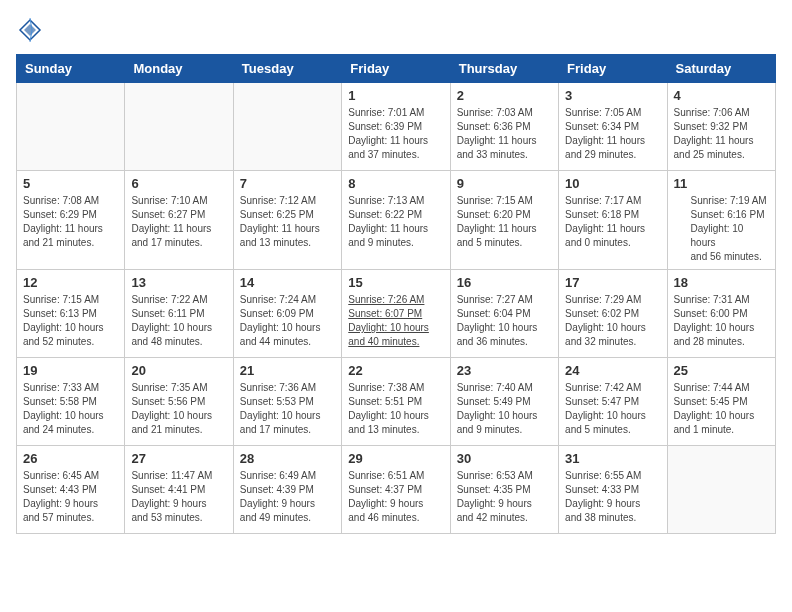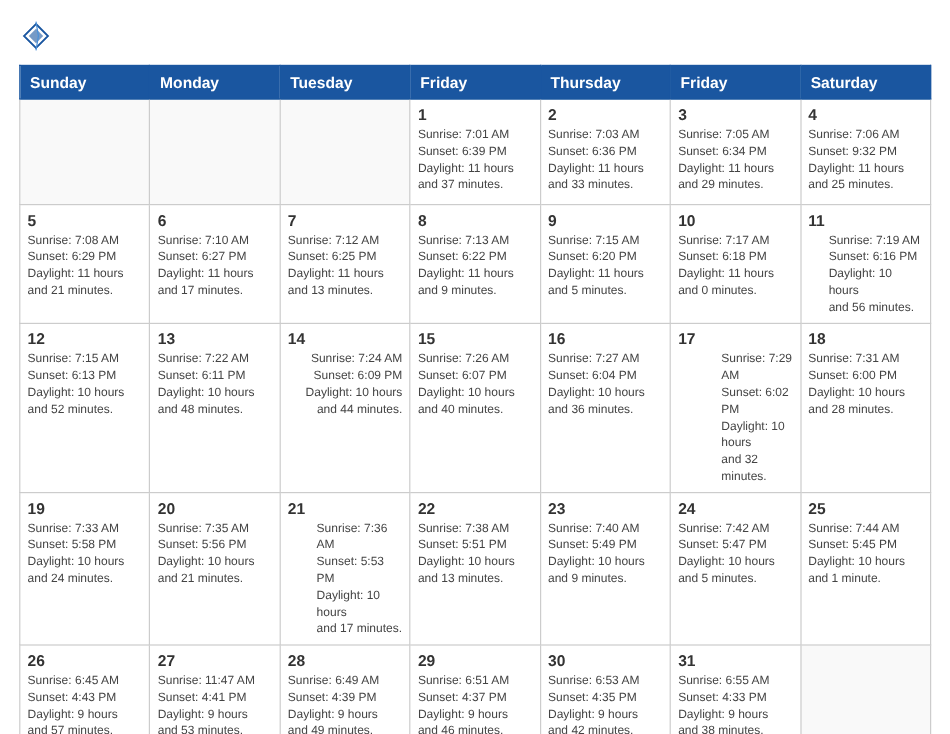--- a/index.html
+++ b/index.html
@@ -220,42 +220,42 @@
         </td>
         <td>
           <div class="day-number">13</div>
           <div class="day-info" style="white-space: pre-line;">Sunrise: 7:22 AM
 Sunset: 6:11 PM
 Daylight: 10 hours
 and 48 minutes.</div>
         </td>
         <td>
           <div class="day-number">14</div>
-          <div class="day-info" style="white-space: pre-line; text-align: right;">Sunrise: 7:24 AM
+          <div class="day-info" style="white-space: pre-line;">Sunrise: 7:24 AM
 Sunset: 6:09 PM
 Daylight: 10 hours
 and 44 minutes.</div>
         </td>
         <td>
           <div class="day-number">15</div>
-          <div class="day-info" style="white-space: pre-line;">Sunrise: 7:26 AM
+          <div class="day-info" style="white-space: pre-line; text-decoration: underline;">Sunrise: 7:26 AM
 Sunset: 6:07 PM
 Daylight: 10 hours
 and 40 minutes.</div>
         </td>
         <td>
           <div class="day-number">16</div>
           <div class="day-info" style="white-space: pre-line;">Sunrise: 7:27 AM
 Sunset: 6:04 PM
 Daylight: 10 hours
 and 36 minutes.</div>
         </td>
         <td>
           <div class="day-number">17</div>
-          <div class="day-info" style="white-space: pre-line; margin-left: 36px;">Sunrise: 7:29 AM
+          <div class="day-info" style="white-space: pre-line;">Sunrise: 7:29 AM
 Sunset: 6:02 PM
 Daylight: 10 hours
 and 32 minutes.</div>
         </td>
         <td>
           <div class="day-number">18</div>
           <div class="day-info" style="white-space: pre-line;">Sunrise: 7:31 AM
 Sunset: 6:00 PM
 Daylight: 10 hours
 and 28 minutes.</div>
@@ -271,21 +271,21 @@
         </td>
         <td>
           <div class="day-number">20</div>
           <div class="day-info" style="white-space: pre-line;">Sunrise: 7:35 AM
 Sunset: 5:56 PM
 Daylight: 10 hours
 and 21 minutes.</div>
         </td>
         <td>
           <div class="day-number">21</div>
-          <div class="day-info" style="white-space: pre-line; margin-left: 24px;">Sunrise: 7:36 AM
+          <div class="day-info" style="white-space: pre-line;">Sunrise: 7:36 AM
 Sunset: 5:53 PM
 Daylight: 10 hours
 and 17 minutes.</div>
         </td>
         <td>
           <div class="day-number">22</div>
           <div class="day-info" style="white-space: pre-line;">Sunrise: 7:38 AM
 Sunset: 5:51 PM
 Daylight: 10 hours
 and 13 minutes.</div>

